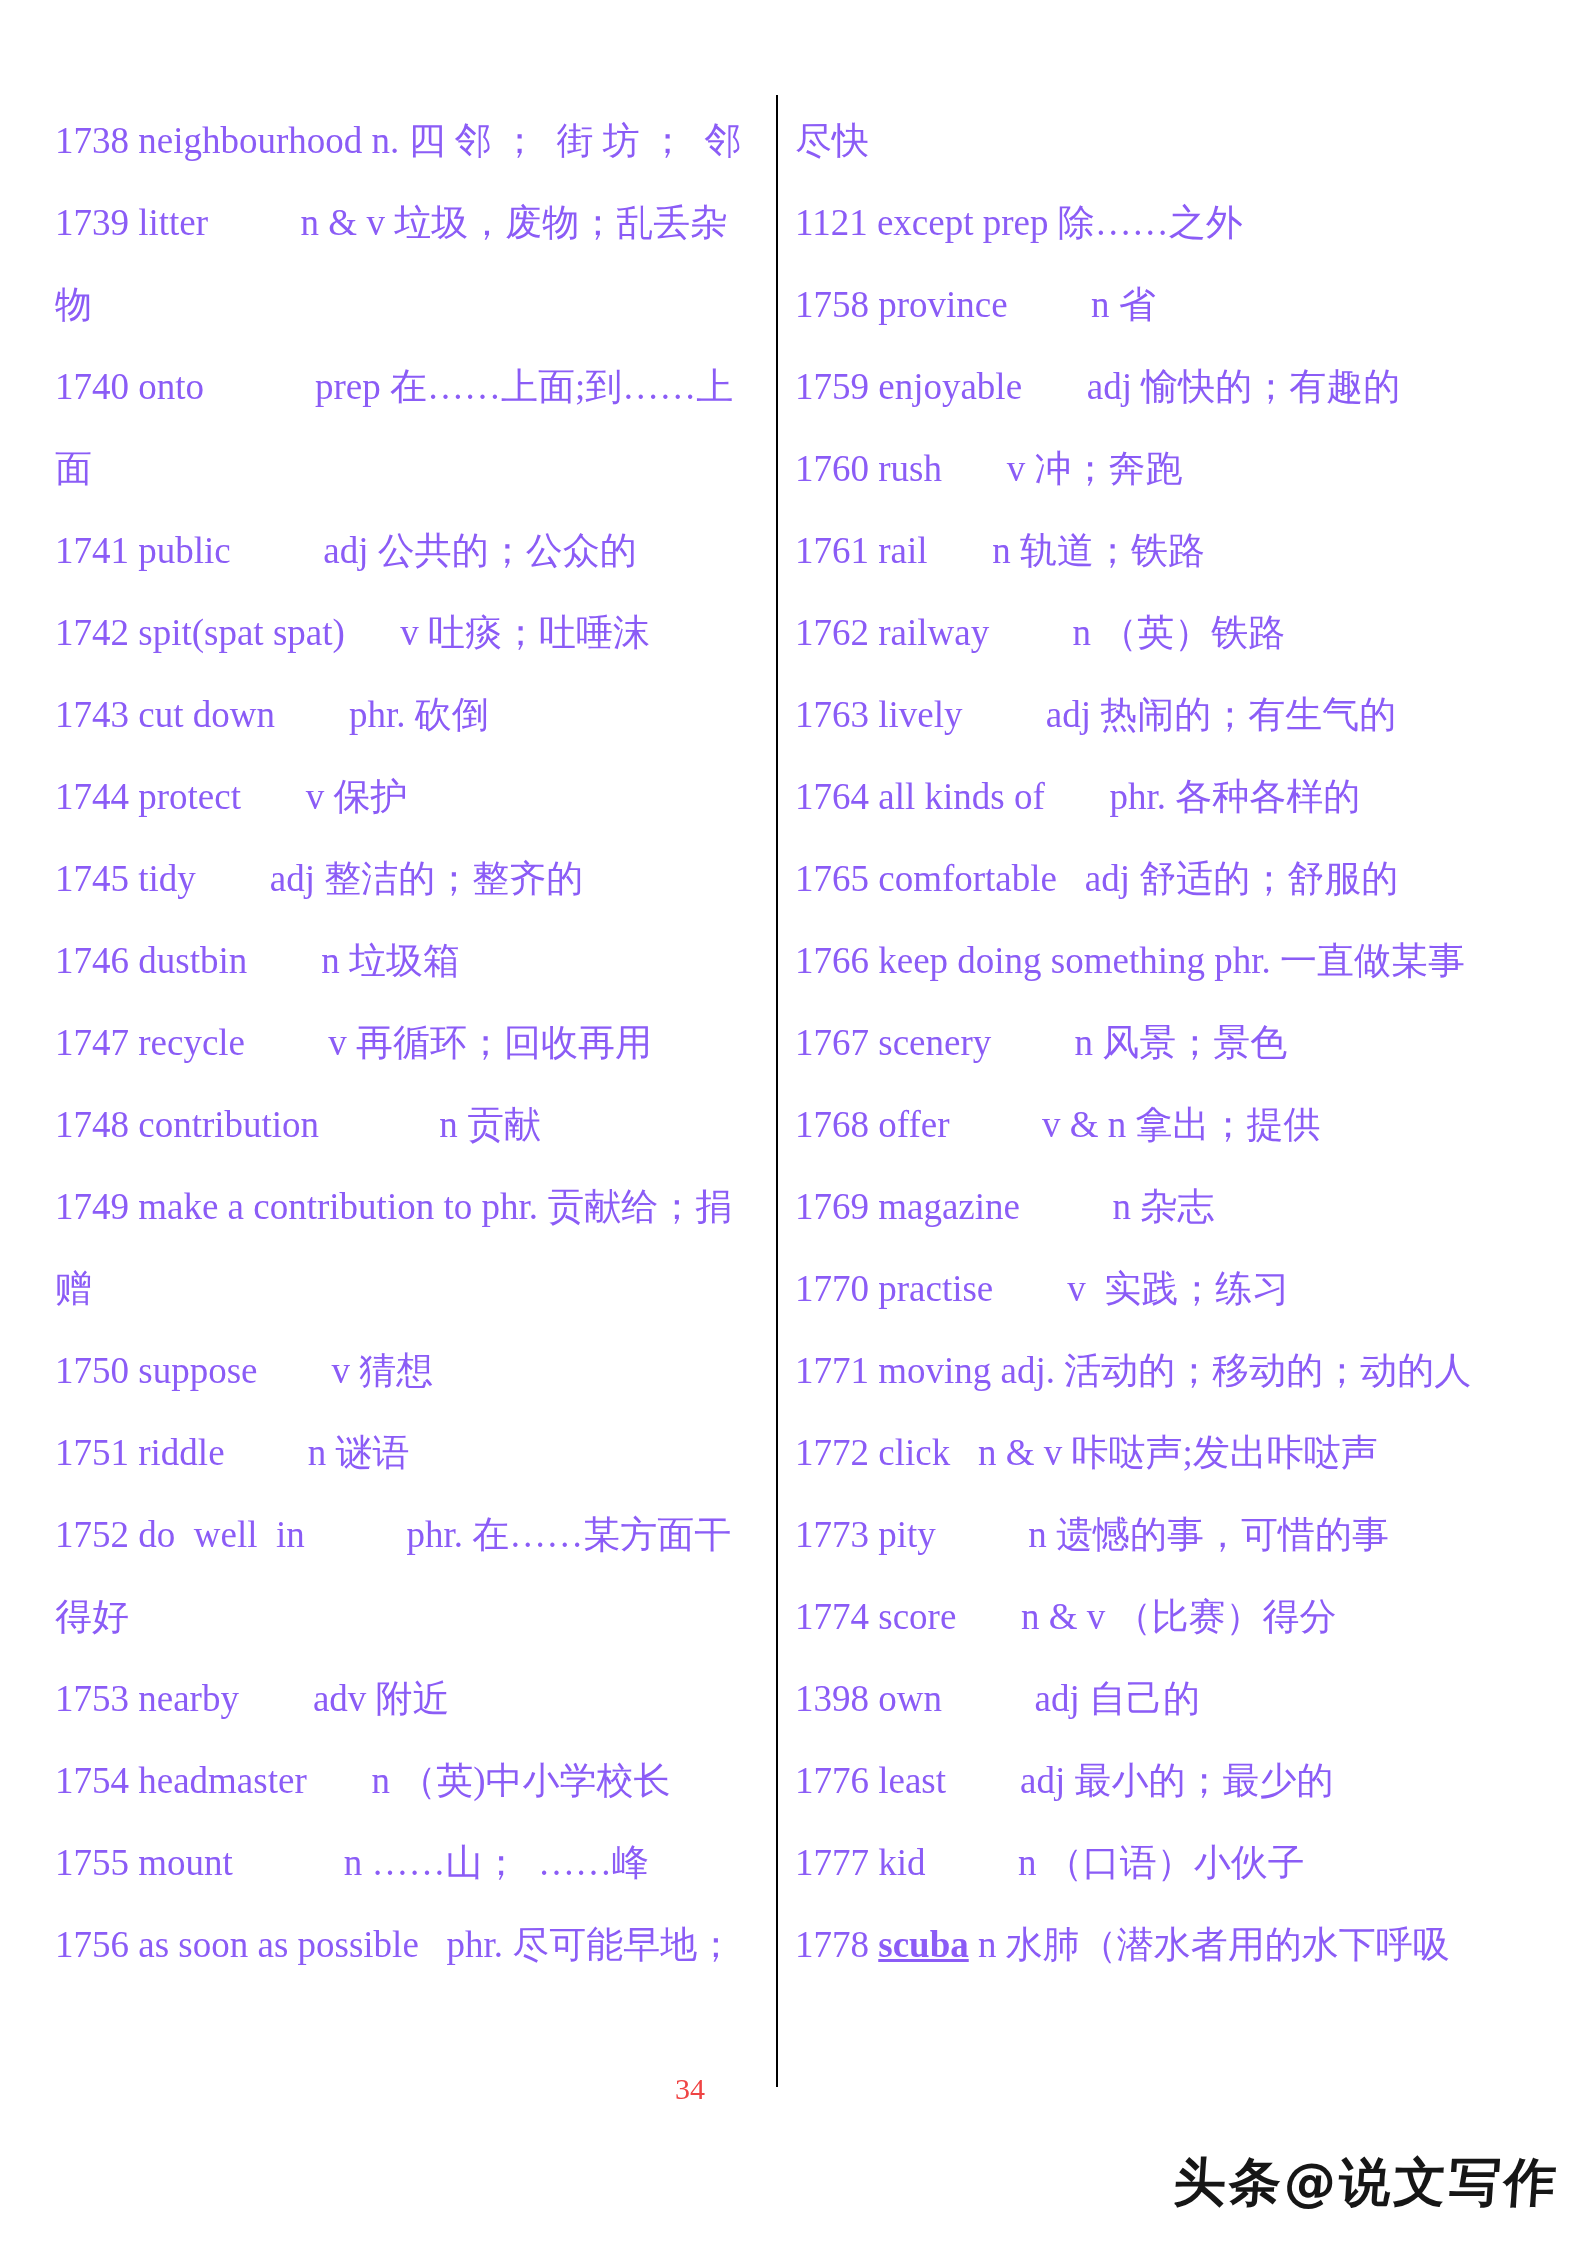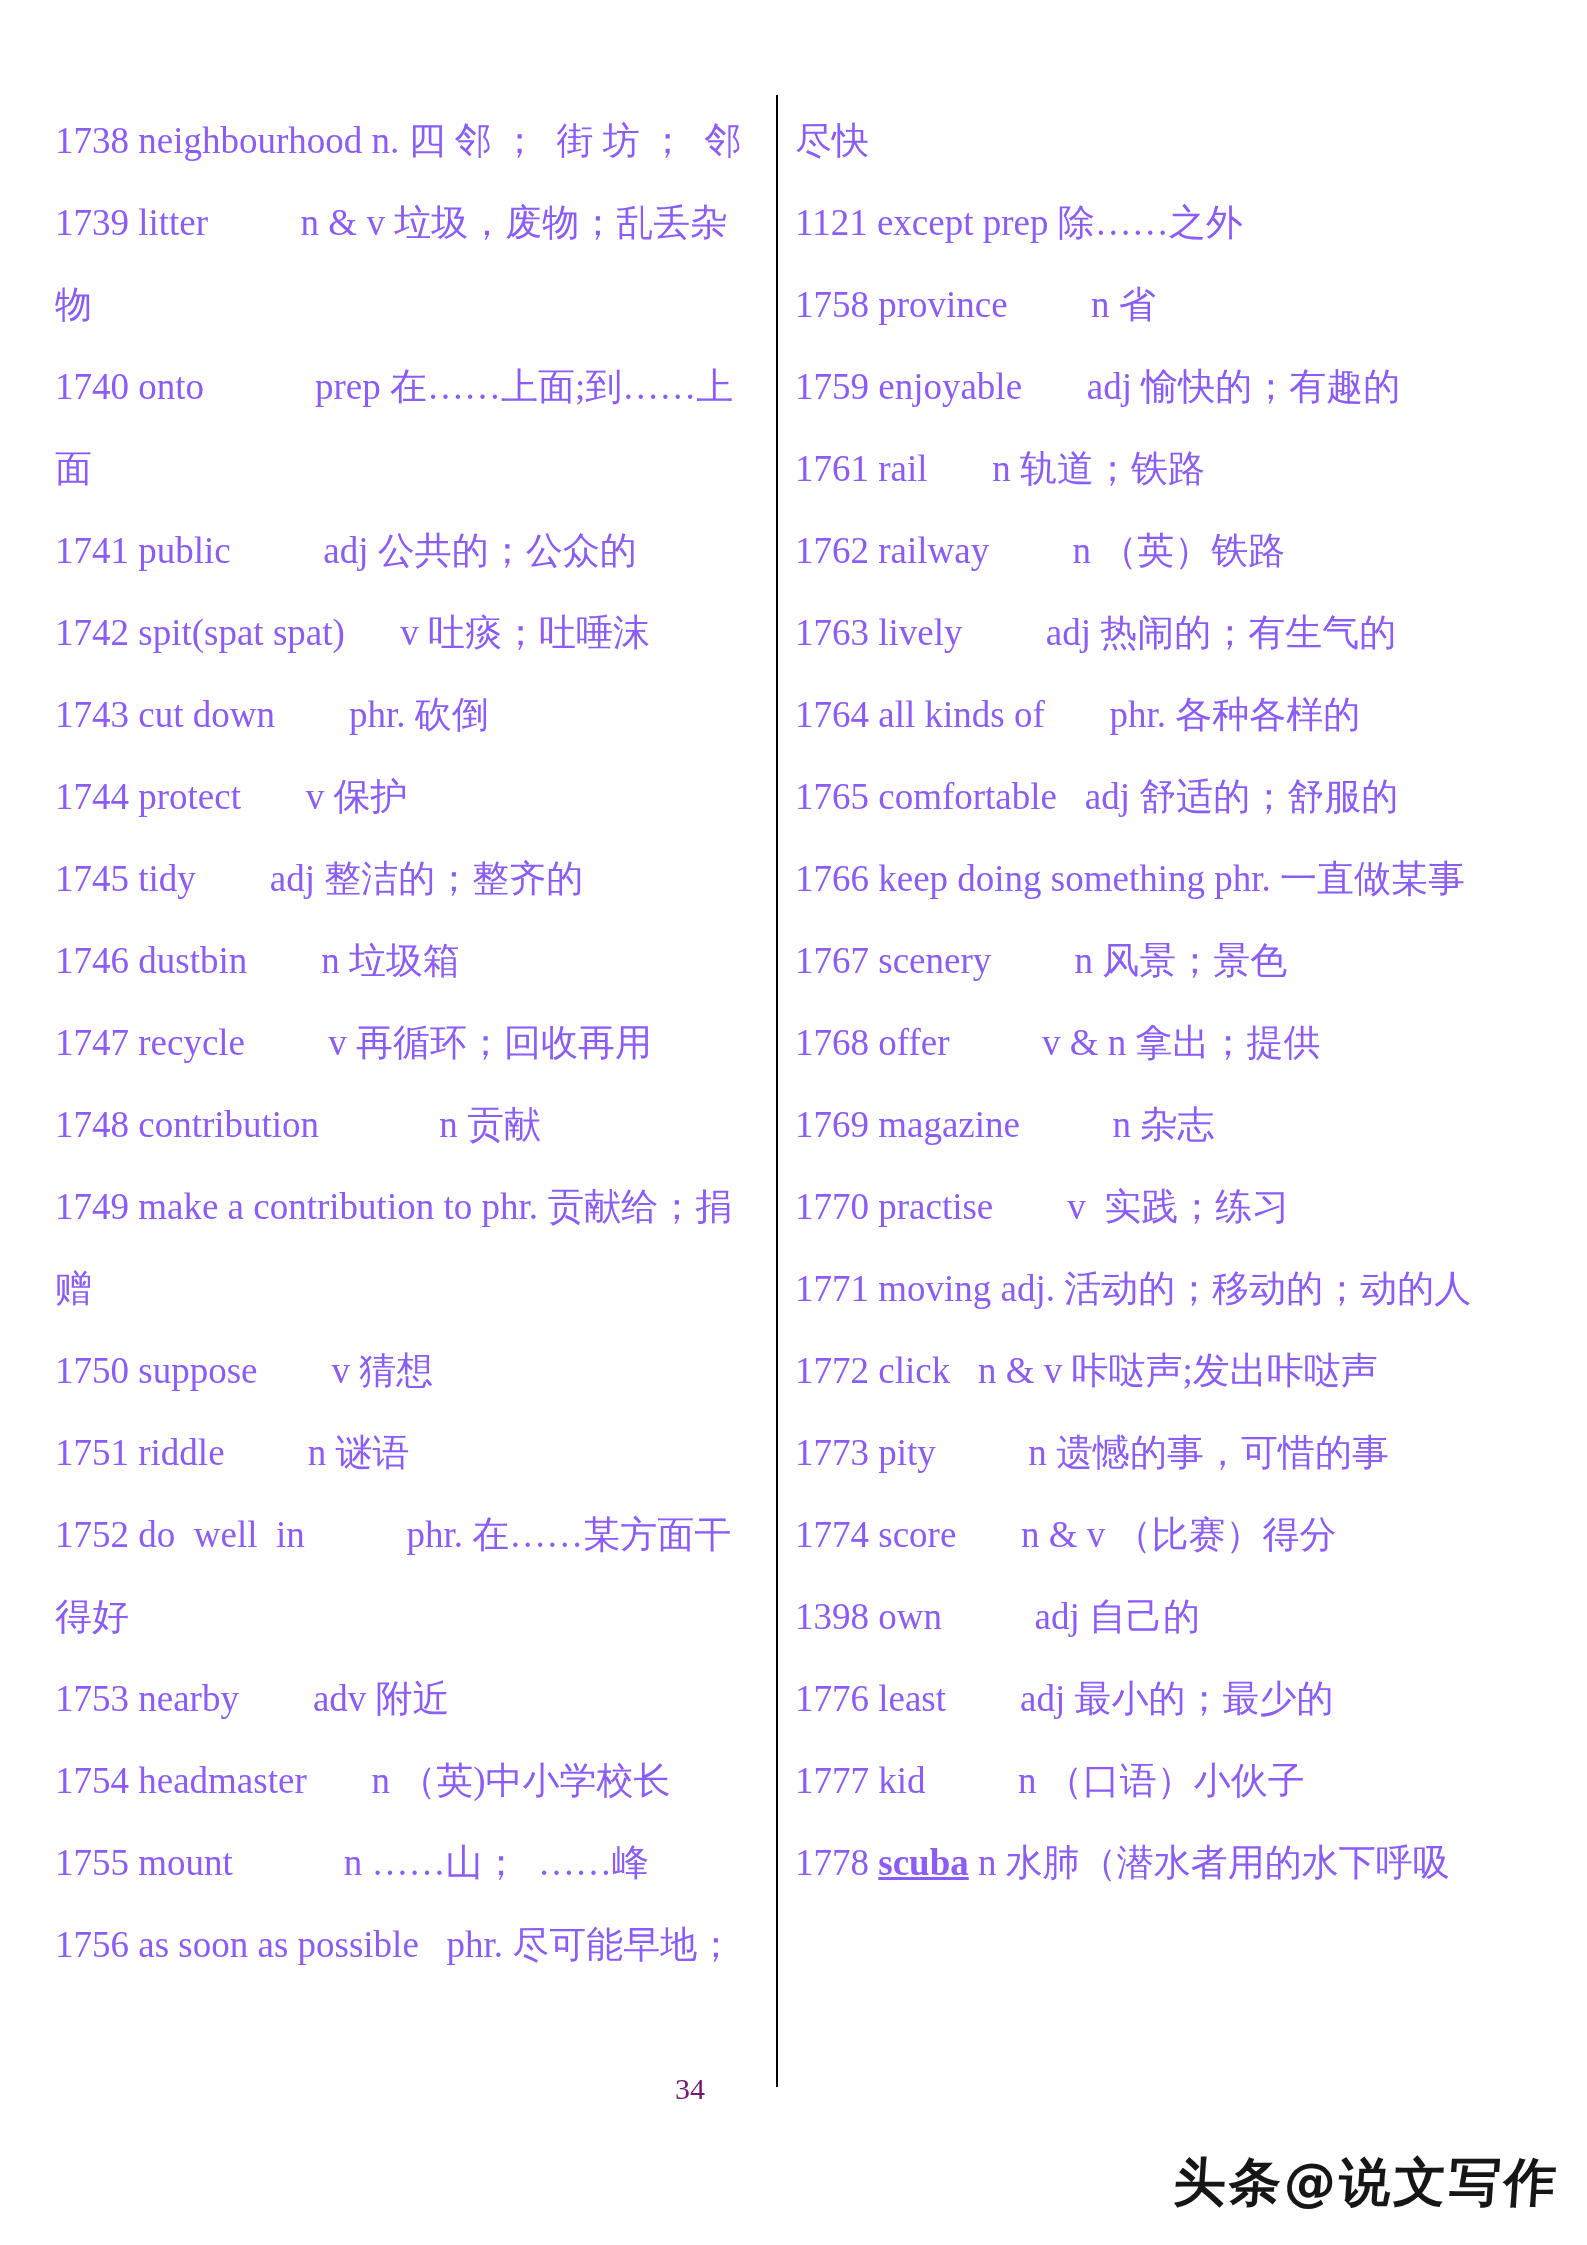--- a/index.html
+++ b/index.html
@@ -40,21 +40,21 @@
   }
   .b { font-weight: bold; text-decoration: underline; }
   .page-num {
     position: absolute;
     top: 2072px;
     left: 650px;
     width: 80px;
     text-align: center;
     font-size: 30px;
     line-height: 34px;
-    color: #701a75;
+    color: #ef4444;
   }
   .watermark {
     position: absolute;
     top: 2148px;
     right: 28px;
     font-size: 52px;
     font-weight: 900;
     font-family: "DejaVu Sans", "Liberation Sans", sans-serif;
     color: #161616;
     letter-spacing: 3px;
@@ -93,20 +93,21 @@
       <div class="line"><span>1756 as soon as possible   phr. 尽可能早地；</span></div>
     </div>
 
   <div class="divider"></div>
 
   <div class="col" id="right-col">
       <div class="line"><span>尽快</span></div>
       <div class="line"><span>1121 except prep 除……之外</span></div>
       <div class="line"><span>1758 province         n 省</span></div>
       <div class="line"><span>1759 enjoyable       adj 愉快的；有趣的</span></div>
+      <div class="line"><span>1760 rush       v 冲；奔跑</span></div>
       <div class="line"><span>1761 rail       n 轨道；铁路</span></div>
       <div class="line"><span>1762 railway         n （英）铁路</span></div>
       <div class="line"><span>1763 lively         adj 热闹的；有生气的</span></div>
       <div class="line"><span>1764 all kinds of       phr. 各种各样的</span></div>
       <div class="line"><span>1765 comfortable   adj 舒适的；舒服的</span></div>
       <div class="line"><span>1766 keep doing something phr. 一直做某事</span></div>
       <div class="line"><span>1767 scenery         n 风景；景色</span></div>
       <div class="line"><span>1768 offer          v &amp; n 拿出；提供</span></div>
       <div class="line"><span>1769 magazine          n 杂志</span></div>
       <div class="line"><span>1770 practise        v  实践；练习</span></div>

